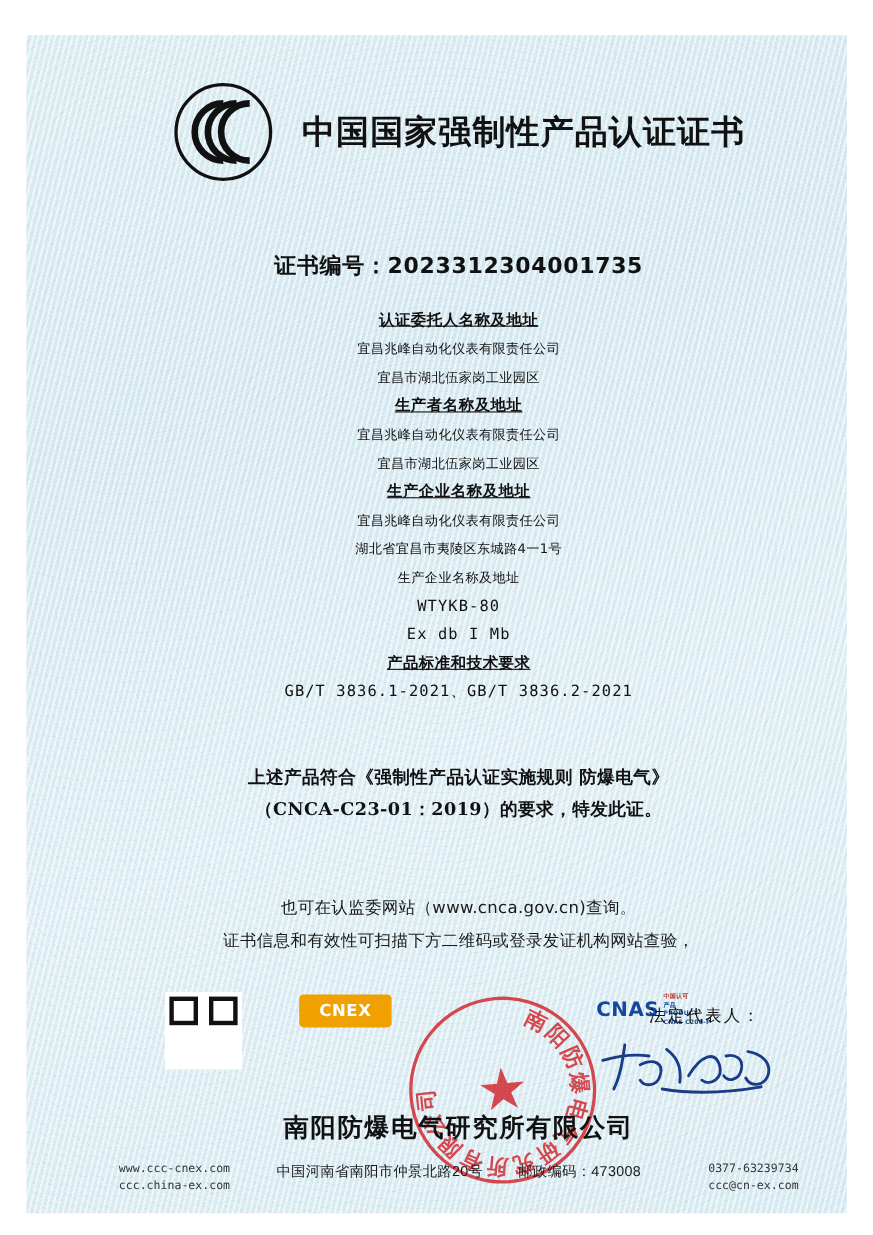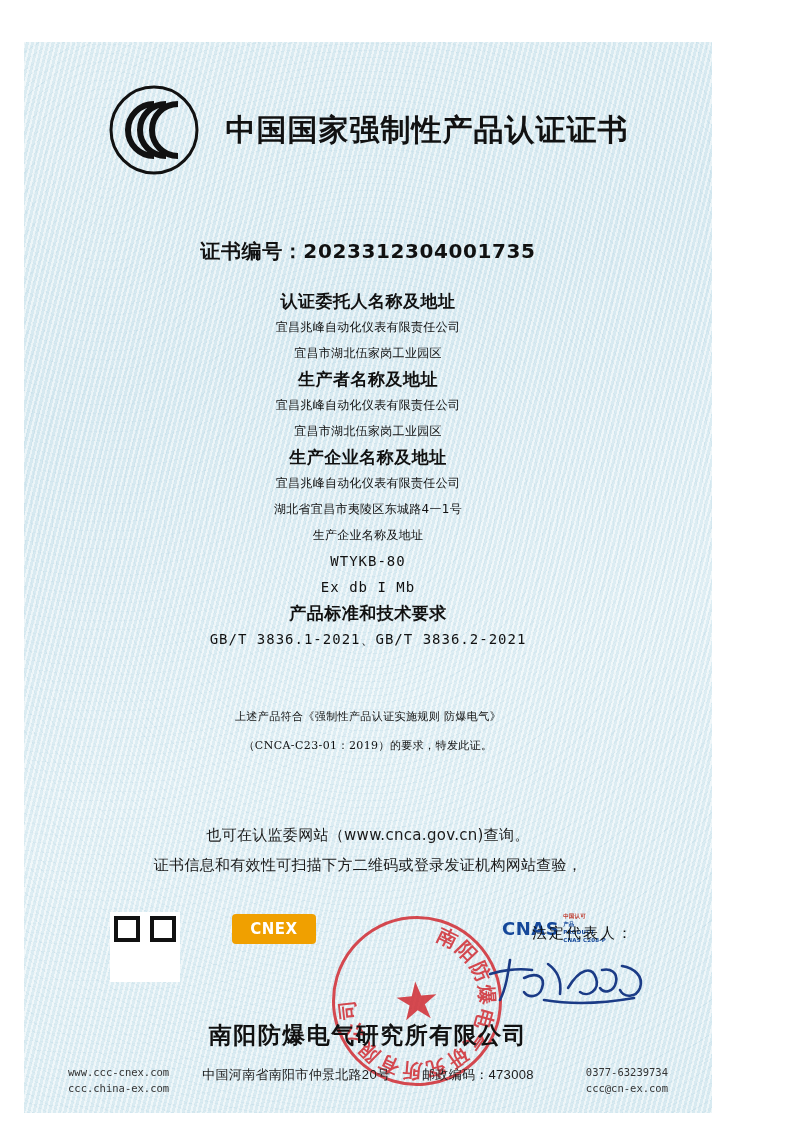--- a/index.html
+++ b/index.html
@@ -11,36 +11,37 @@
     height: 1123px;
     background: #ffffff;
     font-family: "Liberation Sans", sans-serif;
     overflow: hidden;
   }
 
   
   .sheet {
     position: absolute;
     left: 24px;
-    top: 42px;
-    width: 688px;
+    top: 32px;
+    width: 746px;
     height: 1071px;
     background:
       repeating-radial-gradient(circle at 50% 44%,
         rgba(150,190,210,0.13) 0px,
         rgba(150,190,210,0.13) 1px,
         rgba(255,255,255,0) 1px,
         rgba(255,255,255,0) 7px),
       repeating-radial-gradient(circle at 12% 12%,
         rgba(150,190,210,0.10) 0px,
         rgba(150,190,210,0.10) 1px,
         rgba(255,255,255,0) 1px,
         rgba(255,255,255,0) 9px),
       linear-gradient(160deg, #e3f0f4 0%, #dcecf2 30%, #e6f2f6 60%, #dfeef3 100%);
     box-sizing: border-box;
+    padding-left: 40px;
   }
   .sheet:before {
     content: "";
     position: absolute;
     left: 0; top: 0; right: 0; bottom: 0;
     background:
       repeating-linear-gradient(104deg,
         rgba(255,255,255,0.45) 0px,
         rgba(255,255,255,0.45) 2px,
         rgba(180,215,230,0.16) 2px,
@@ -96,25 +97,26 @@
 
   
   .body-block {
     position: absolute;
     top: 246px;
     width: 100%;
     text-align: center;
   }
   .sec-label {
     font-family: "DejaVu Serif", serif;
-    font-size: 17px;
+    font-size: 14px;
     font-weight: bold;
     color: #111;
     line-height: 26px;
     letter-spacing: 0.5px;
+    text-decoration: underline;
   }
   .sec-value {
     font-family: "DejaVu Sans", sans-serif;
     font-size: 12px;
     color: #111;
     line-height: 26px;
     letter-spacing: 0.3px;
   }
   .sec-value.mono {
     font-family: "DejaVu Sans Mono", monospace;
@@ -124,22 +126,22 @@
 
   
   .declaration {
     position: absolute;
     top: 660px;
     width: 100%;
     text-align: center;
   }
   .decl-line {
     font-family: "DejaVu Serif", serif;
-    font-size: 11px;
-    font-weight: normal;
+    font-size: 16px;
+    font-weight: bold;
     color: #111;
     line-height: 29px;
     letter-spacing: 0.4px;
   }
   .decl-line.dates {
     font-family: "DejaVu Sans", sans-serif;
     font-size: 15.5px;
     font-weight: bold;
   }
 

